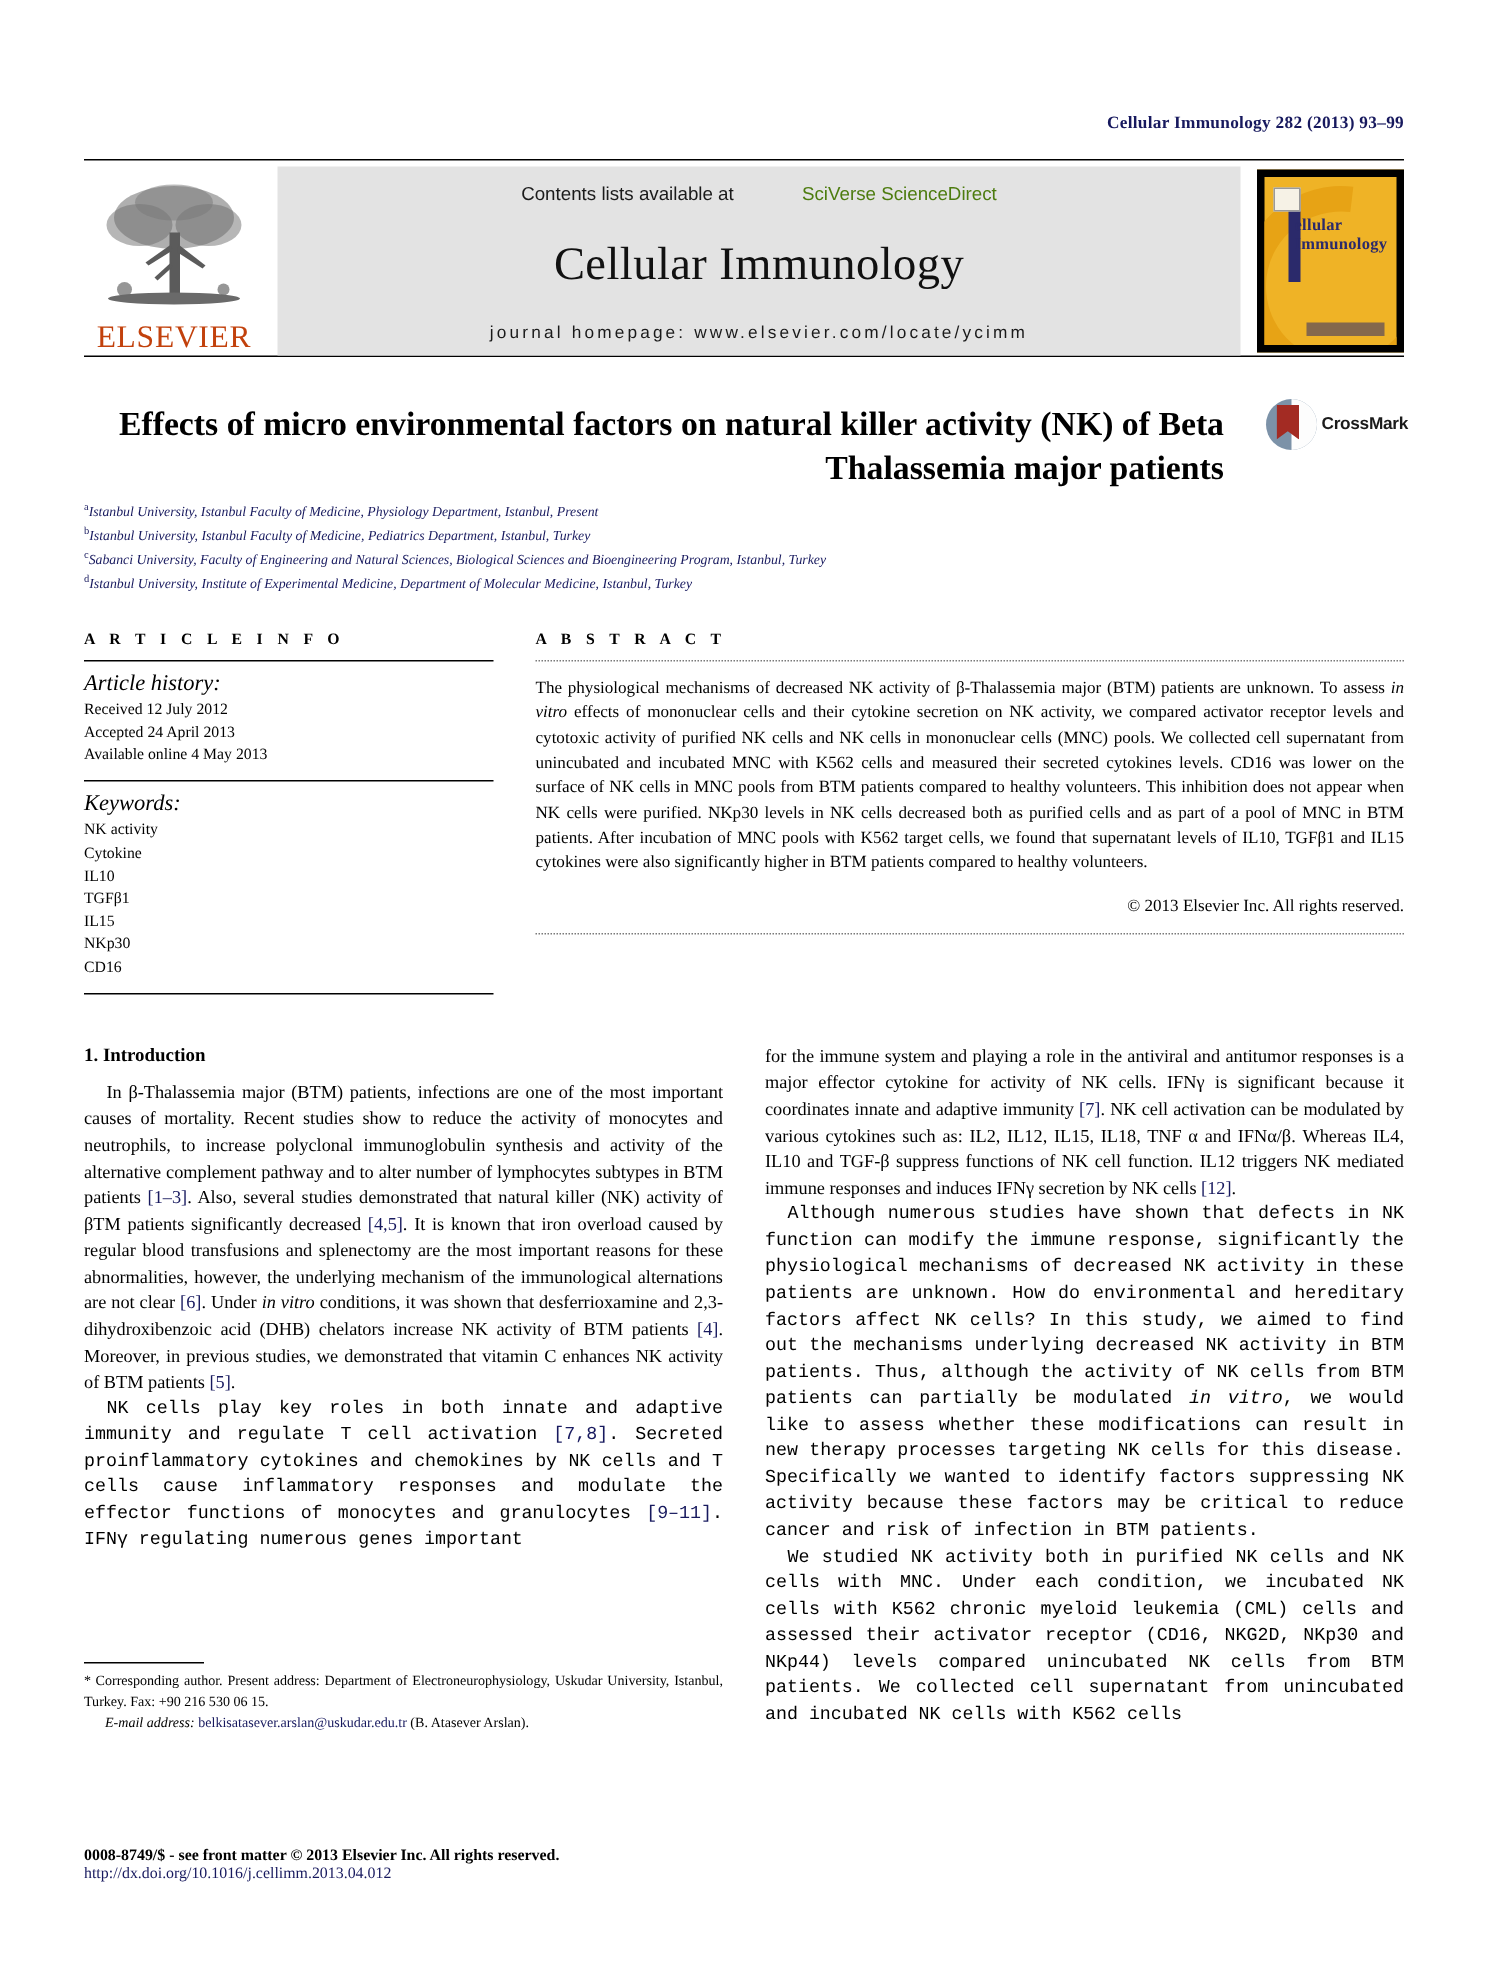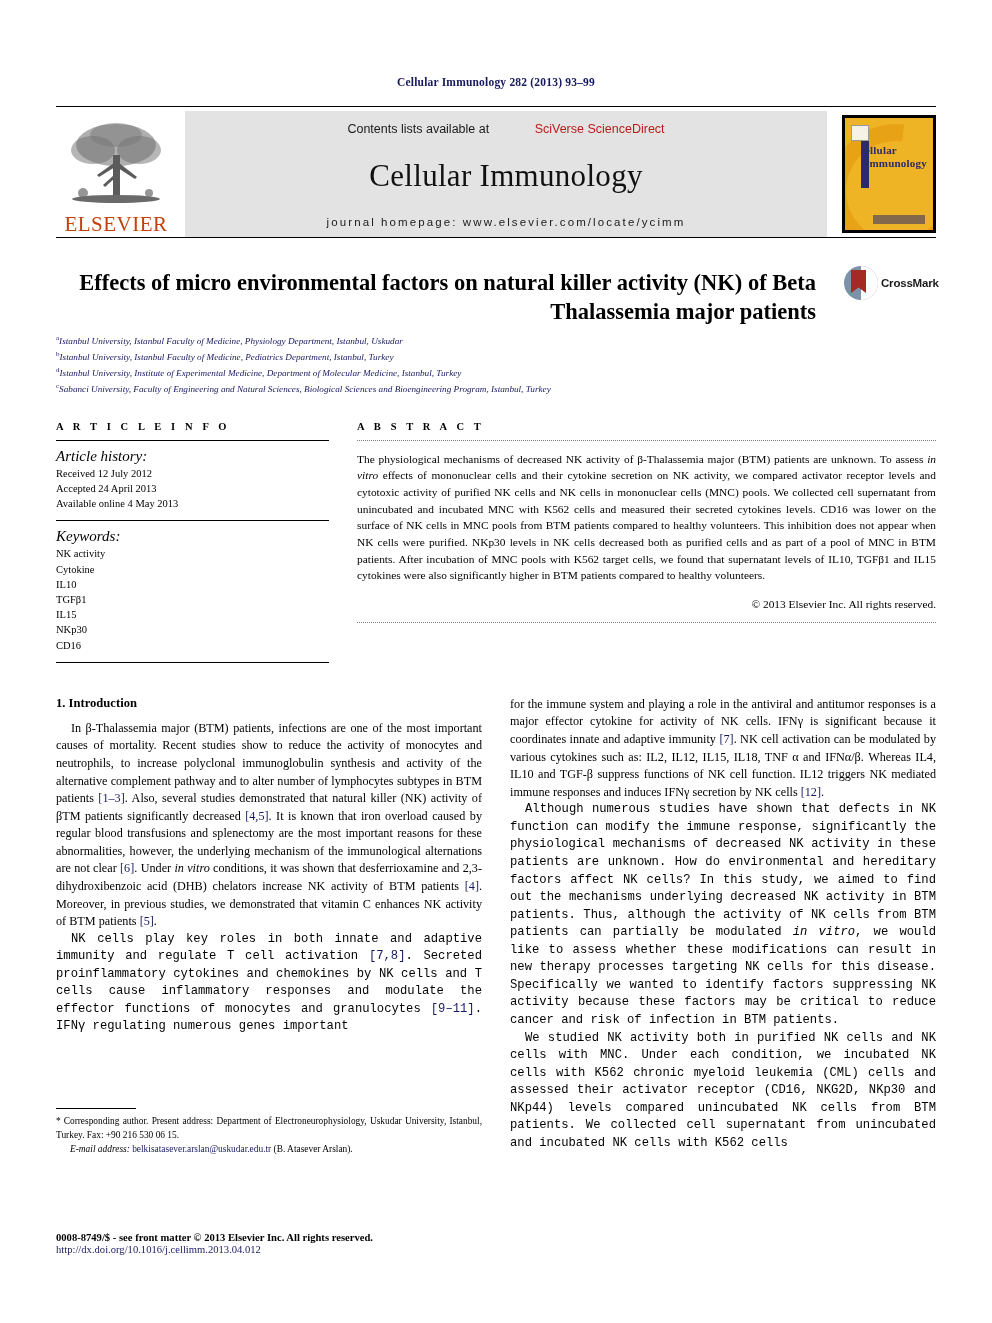--- a/index.html
+++ b/index.html
@@ -17,21 +17,21 @@
     width:992px; height:1323px;
   }
   .content{
     position:absolute;
     left:56px; top:0;
     width:880px;
   }
 
   
   .runhead{
-    text-align:center;
+    text-align:right;
     font-family:"Liberation Serif", serif;
     font-weight:bold;
     font-size:11.5px;
     color:#17195e;
     letter-spacing:.2px;
     padding-top:76px;
   }
 
   
   .masthead{
@@ -71,21 +71,21 @@
     flex-direction:column;
     align-items:center;
     justify-content:space-between;
     padding:11px 0 9px 0;
   }
   .contents-line{
     font-family:"Liberation Sans", sans-serif;
     font-size:12.5px;
     color:#1a1a1a;
   }
-  .contents-line .sd{ color:#b91c1c;margin-left:42px; }
+  .contents-line .sd{ color:#4d7c0f;margin-left:42px; }
   .journal-title{
     font-family:"Liberation Serif", serif;
     font-size:31px;
     color:#111;
     letter-spacing:.3px;
     line-height:1;
     margin-bottom:2px;
   }
   .homepage-line{
     font-family:"Liberation Sans", sans-serif;
@@ -97,21 +97,21 @@
     flex:0 0 100px;
     width:100px;
     display:flex;
     align-items:center;
     justify-content:flex-end;
   }
   .cover-box{
     width:88px;height:112px;
     position:relative;
     background:#efb326;
-    border:3px solid #000000;
+    border:5px solid #000000;
     overflow:hidden;
   }
   .cover-c{
     position:absolute;
     left:-16px; top:6px;
     width:100px;height:100px;
     border:17px solid #e7a315;
     border-radius:50%;
     border-right-color:transparent;
     transform:rotate(-38deg);
@@ -403,24 +403,24 @@
       <div class="crossmark">
         <span class="cm-circle">
           <span class="cm-ribbon"></span>
         </span>
         <span class="cm-text">CrossMark</span>
       </div>
     </div>
 
 
     <div class="affils">
-      <div class="affil"><sup>a</sup><span>Istanbul University, Istanbul Faculty of Medicine, Physiology Department, Istanbul, Uskudar</span></div>
+      <div class="affil"><sup>a</sup><span>Istanbul University, Istanbul Faculty of Medicine, Physiology Department, Istanbul, Present</span></div>
       <div class="affil"><sup>b</sup><span>Istanbul University, Istanbul Faculty of Medicine, Pediatrics Department, Istanbul, Turkey</span></div>
+      <div class="affil"><sup>c</sup><span>Sabanci University, Faculty of Engineering and Natural Sciences, Biological Sciences and Bioengineering Program, Istanbul, Turkey</span></div>
       <div class="affil"><sup>d</sup><span>Istanbul University, Institute of Experimental Medicine, Department of Molecular Medicine, Istanbul, Turkey</span></div>
-      <div class="affil"><sup>c</sup><span>Sabanci University, Faculty of Engineering and Natural Sciences, Biological Sciences and Bioengineering Program, Istanbul, Turkey</span></div>
     </div>
 
     <div class="infoabs">
 
       <div class="col-info">
         <div class="sec-head">A R T I C L E   I N F O</div>
         <div class="rule-solid"></div>
         <div class="info-group">
           <div class="info-label">Article history:</div>
           <div class="info-line">Received 12 July 2012</div>

